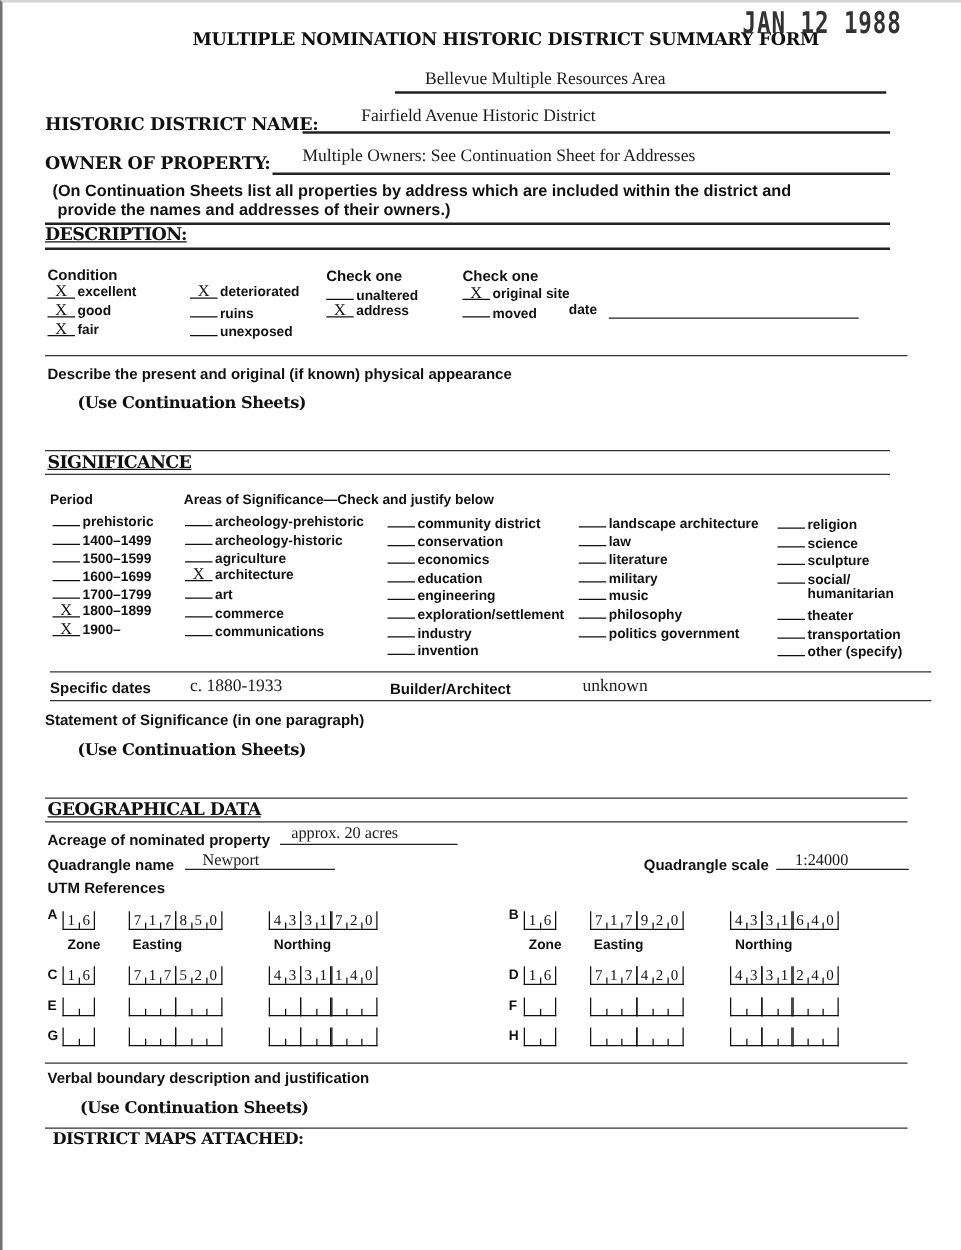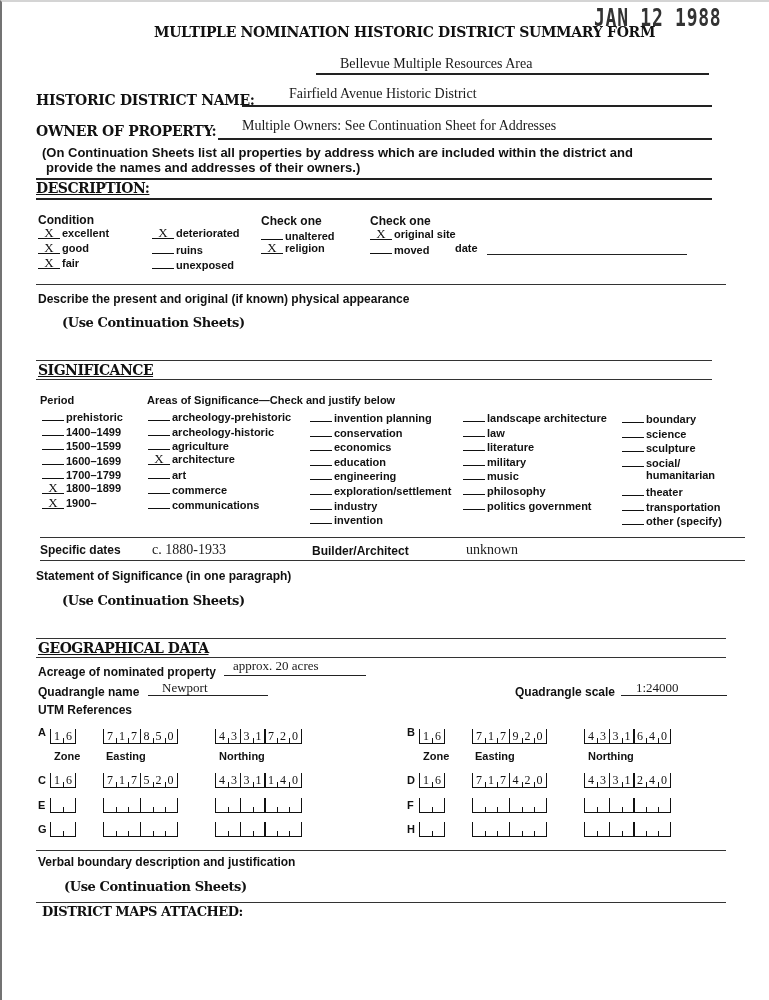--- a/index.html
+++ b/index.html
@@ -59,21 +59,21 @@
   <div class="abs lbl small" style="left:36px; top:211px;">Condition</div>
   <div class="item" style="left:36px; top:225px;"><span class="chk">X</span><span>excellent</span></div>
   <div class="item" style="left:36px; top:240px;"><span class="chk">X</span><span>good</span></div>
   <div class="item" style="left:36px; top:255px;"><span class="chk">X</span><span>fair</span></div>
   <div class="item" style="left:150px; top:225px;"><span class="chk">X</span><span>deteriorated</span></div>
   <div class="item" style="left:150px; top:240px;"><span class="chk"></span><span>ruins</span></div>
   <div class="item" style="left:150px; top:255px;"><span class="chk"></span><span>unexposed</span></div>
 
   <div class="abs lbl small" style="left:259px; top:212px;">Check one</div>
   <div class="item" style="left:259px; top:226px;"><span class="chk"></span><span>unaltered</span></div>
-  <div class="item" style="left:259px; top:240px;"><span class="chk">X</span><span>religion</span></div>
+  <div class="item" style="left:259px; top:240px;"><span class="chk">X</span><span>address</span></div>
 
   <div class="abs lbl small" style="left:368px; top:212px;">Check one</div>
   <div class="item" style="left:368px; top:226px;"><span class="chk">X</span><span>original site</span></div>
   <div class="item" style="left:368px; top:240px;"><span class="chk"></span><span>moved</span></div>
   <div class="item" style="left:453px; top:240px;">date</div>
   <div class="rule blank" style="left:485px; top:252px; width:200px;"></div>
 
   <div class="rule thin" style="left:34px; top:282px; width:690px;"></div>
   <div class="abs lbl small" style="left:36px; top:290px;">Describe the present and original (if known) physical appearance</div>
   <div class="abs cont" style="left:60px; top:313px;">(Use Continuation Sheets)</div>
@@ -97,40 +97,40 @@
   <div id="col-a1">
       <div class="item" style="left: 146px; top: 407px;"><span class="chk"></span><span>archeology-prehistoric</span></div>
       <div class="item" style="left: 146px; top: 421.6px;"><span class="chk"></span><span>archeology-historic</span></div>
       <div class="item" style="left: 146px; top: 436.2px;"><span class="chk"></span><span>agriculture</span></div>
       <div class="item" style="left: 146px; top: 450.8px;"><span class="chk">X</span><span>architecture</span></div>
       <div class="item" style="left: 146px; top: 465.4px;"><span class="chk"></span><span>art</span></div>
       <div class="item" style="left: 146px; top: 480px;"><span class="chk"></span><span>commerce</span></div>
       <div class="item" style="left: 146px; top: 494.6px;"><span class="chk"></span><span>communications</span></div>
     </div>
   <div id="col-a2">
-      <div class="item" style="left: 308px; top: 408px;"><span class="chk"></span><span>invention planning</span></div>
+      <div class="item" style="left: 308px; top: 408px;"><span class="chk"></span><span>community district</span></div>
       <div class="item" style="left: 308px; top: 422.6px;"><span class="chk"></span><span>conservation</span></div>
       <div class="item" style="left: 308px; top: 437.2px;"><span class="chk"></span><span>economics</span></div>
       <div class="item" style="left: 308px; top: 451.8px;"><span class="chk"></span><span>education</span></div>
       <div class="item" style="left: 308px; top: 466.4px;"><span class="chk"></span><span>engineering</span></div>
       <div class="item" style="left: 308px; top: 481px;"><span class="chk"></span><span>exploration/settlement</span></div>
       <div class="item" style="left: 308px; top: 495.6px;"><span class="chk"></span><span>industry</span></div>
       <div class="item" style="left: 308px; top: 510.2px;"><span class="chk"></span><span>invention</span></div>
     </div>
   <div id="col-a3">
       <div class="item" style="left: 461px; top: 408px;"><span class="chk"></span><span>landscape architecture</span></div>
       <div class="item" style="left: 461px; top: 422.6px;"><span class="chk"></span><span>law</span></div>
       <div class="item" style="left: 461px; top: 437.2px;"><span class="chk"></span><span>literature</span></div>
       <div class="item" style="left: 461px; top: 451.8px;"><span class="chk"></span><span>military</span></div>
       <div class="item" style="left: 461px; top: 466.4px;"><span class="chk"></span><span>music</span></div>
       <div class="item" style="left: 461px; top: 481px;"><span class="chk"></span><span>philosophy</span></div>
       <div class="item" style="left: 461px; top: 495.6px;"><span class="chk"></span><span>politics government</span></div>
     </div>
   <div id="col-a4">
-      <div class="item" style="left: 620px; top: 409px;"><span class="chk"></span><span>boundary</span></div>
+      <div class="item" style="left: 620px; top: 409px;"><span class="chk"></span><span>religion</span></div>
       <div class="item" style="left: 620px; top: 423.6px;"><span class="chk"></span><span>science</span></div>
       <div class="item" style="left: 620px; top: 438.2px;"><span class="chk"></span><span>sculpture</span></div>
       <div class="item" style="left: 620px; top: 452.8px;"><span class="chk"></span><span>social/</span></div>
       <div class="item" style="left: 620px; top: 467.4px;"><span style="display: inline-block; width: 24px;"></span><span>humanitarian</span></div>
       <div class="item" style="left: 620px; top: 482px;"><span class="chk"></span><span>theater</span></div>
       <div class="item" style="left: 620px; top: 496.6px;"><span class="chk"></span><span>transportation</span></div>
       <div class="item" style="left: 620px; top: 511.2px;"><span class="chk"></span><span>other (specify)</span></div>
     </div>
 
   <div class="rule thin" style="left:38px; top:535px; width:705px;"></div>

